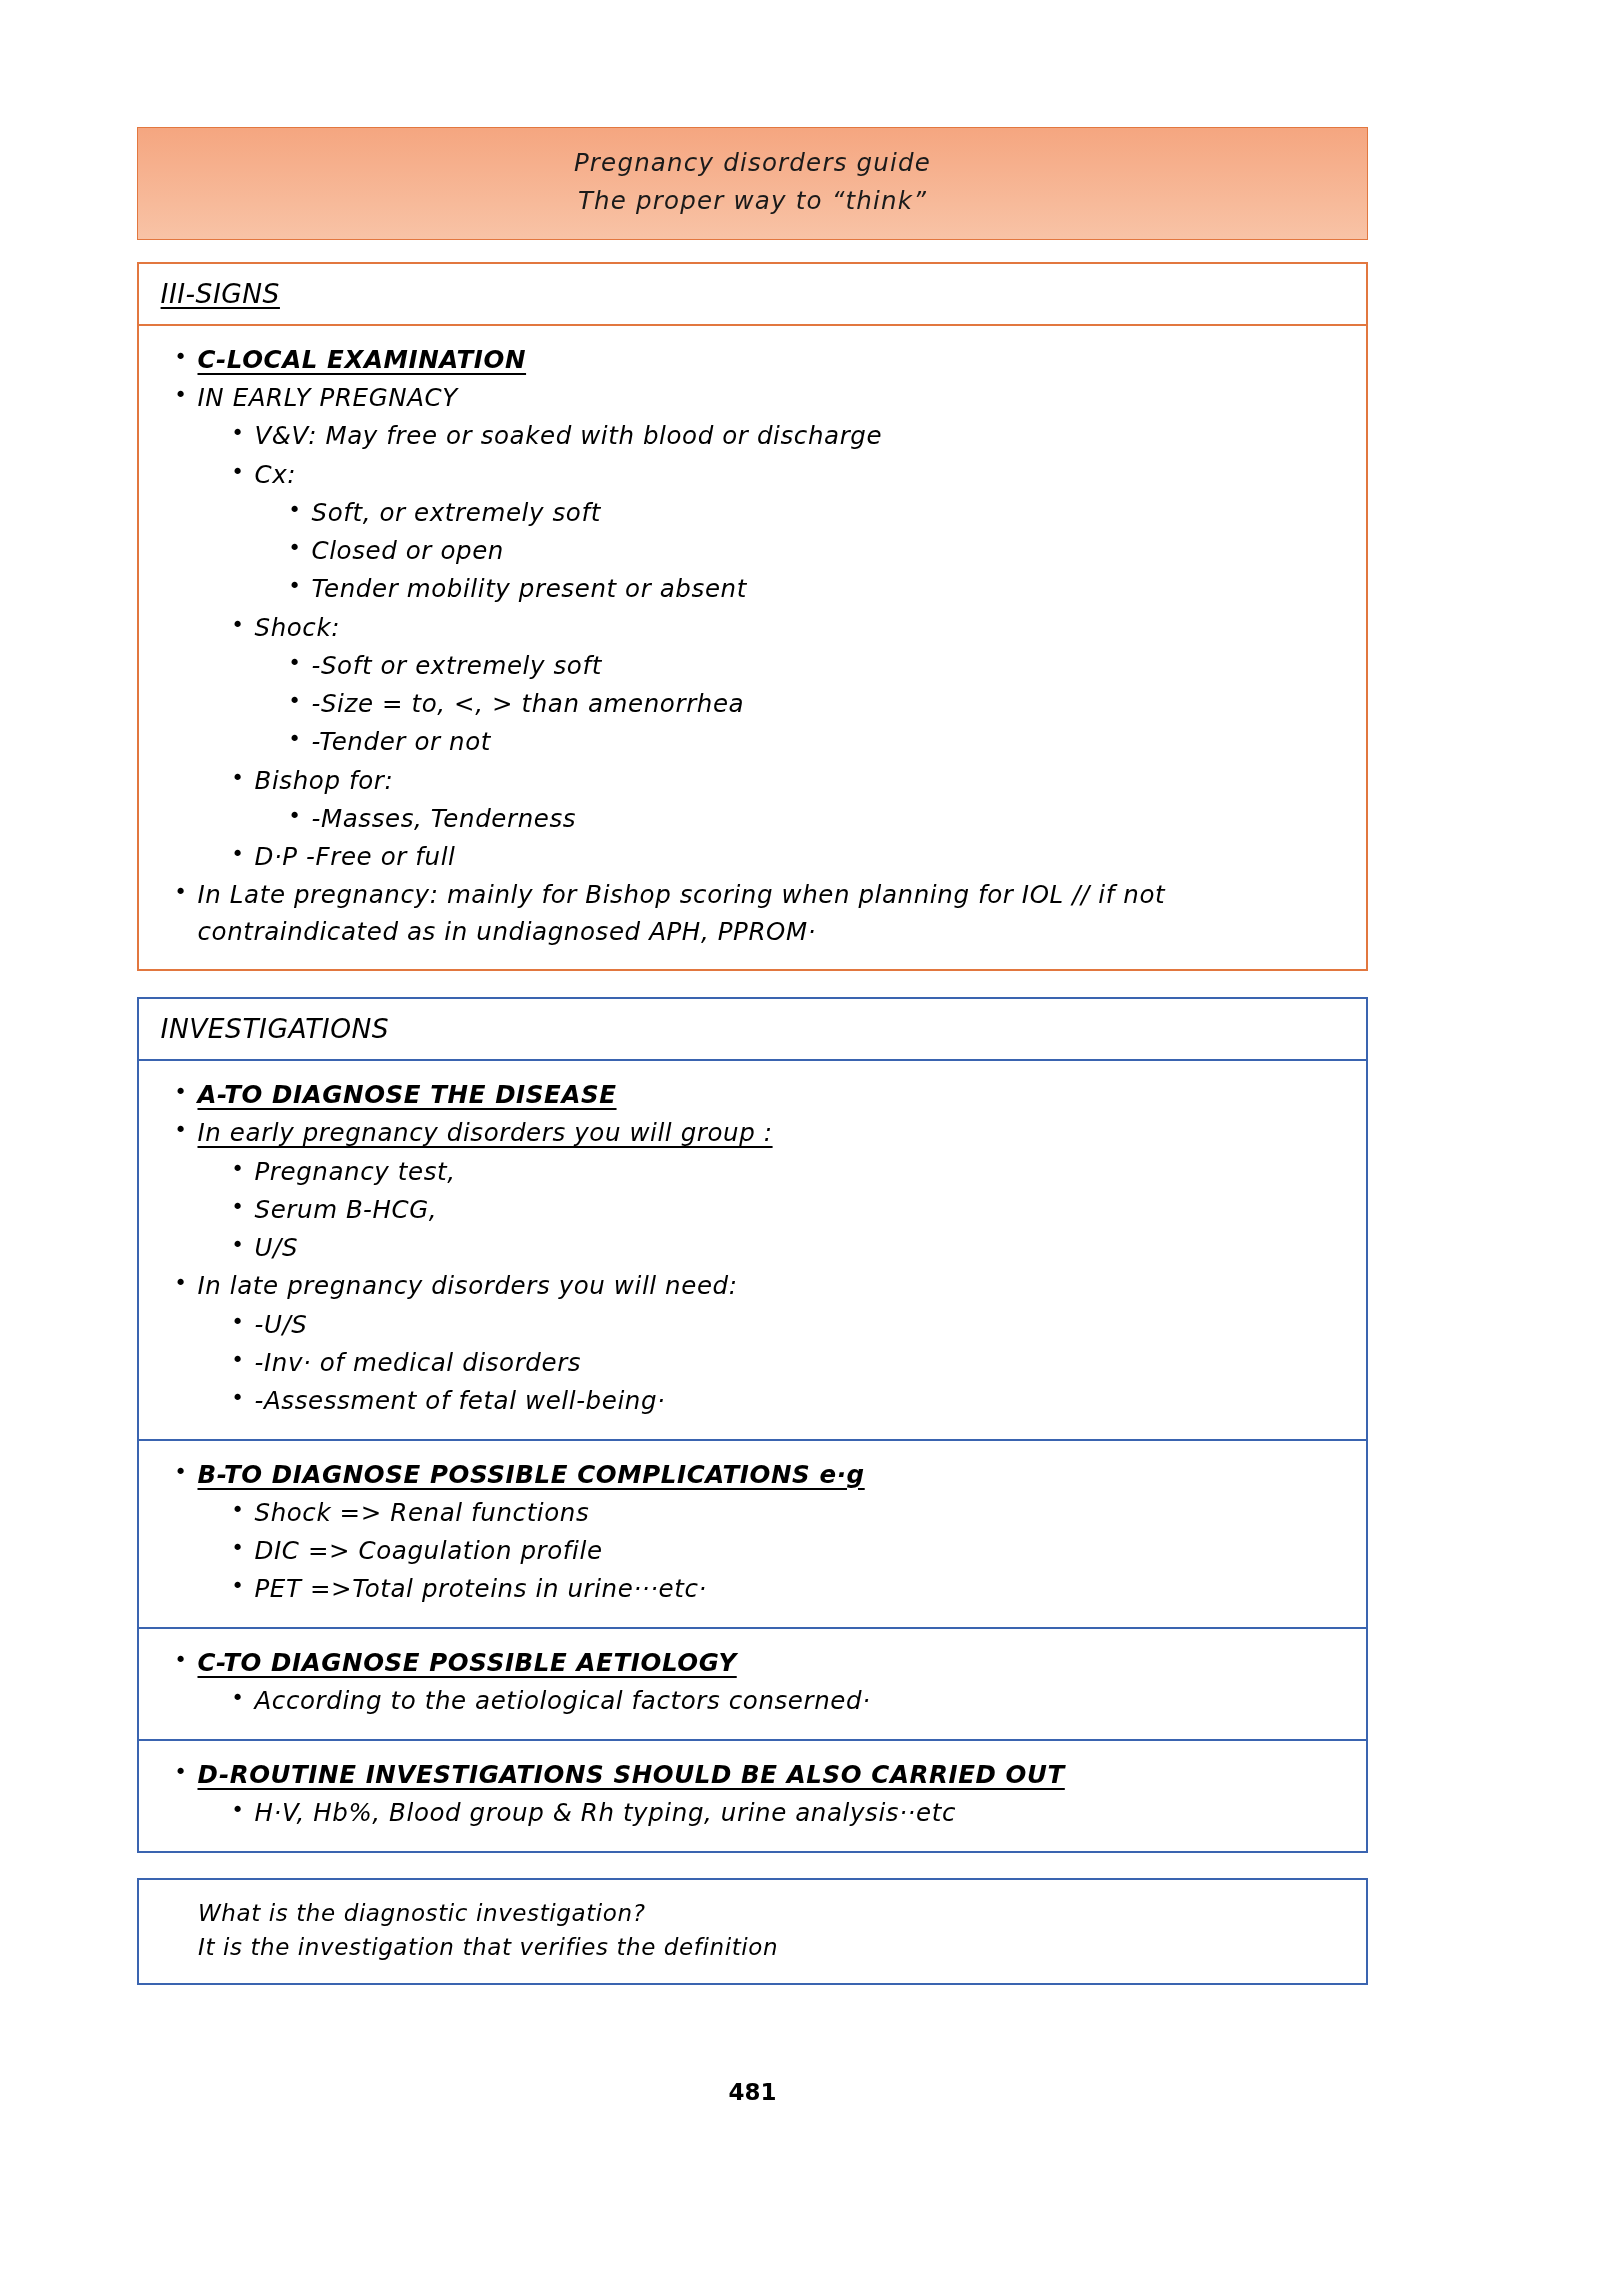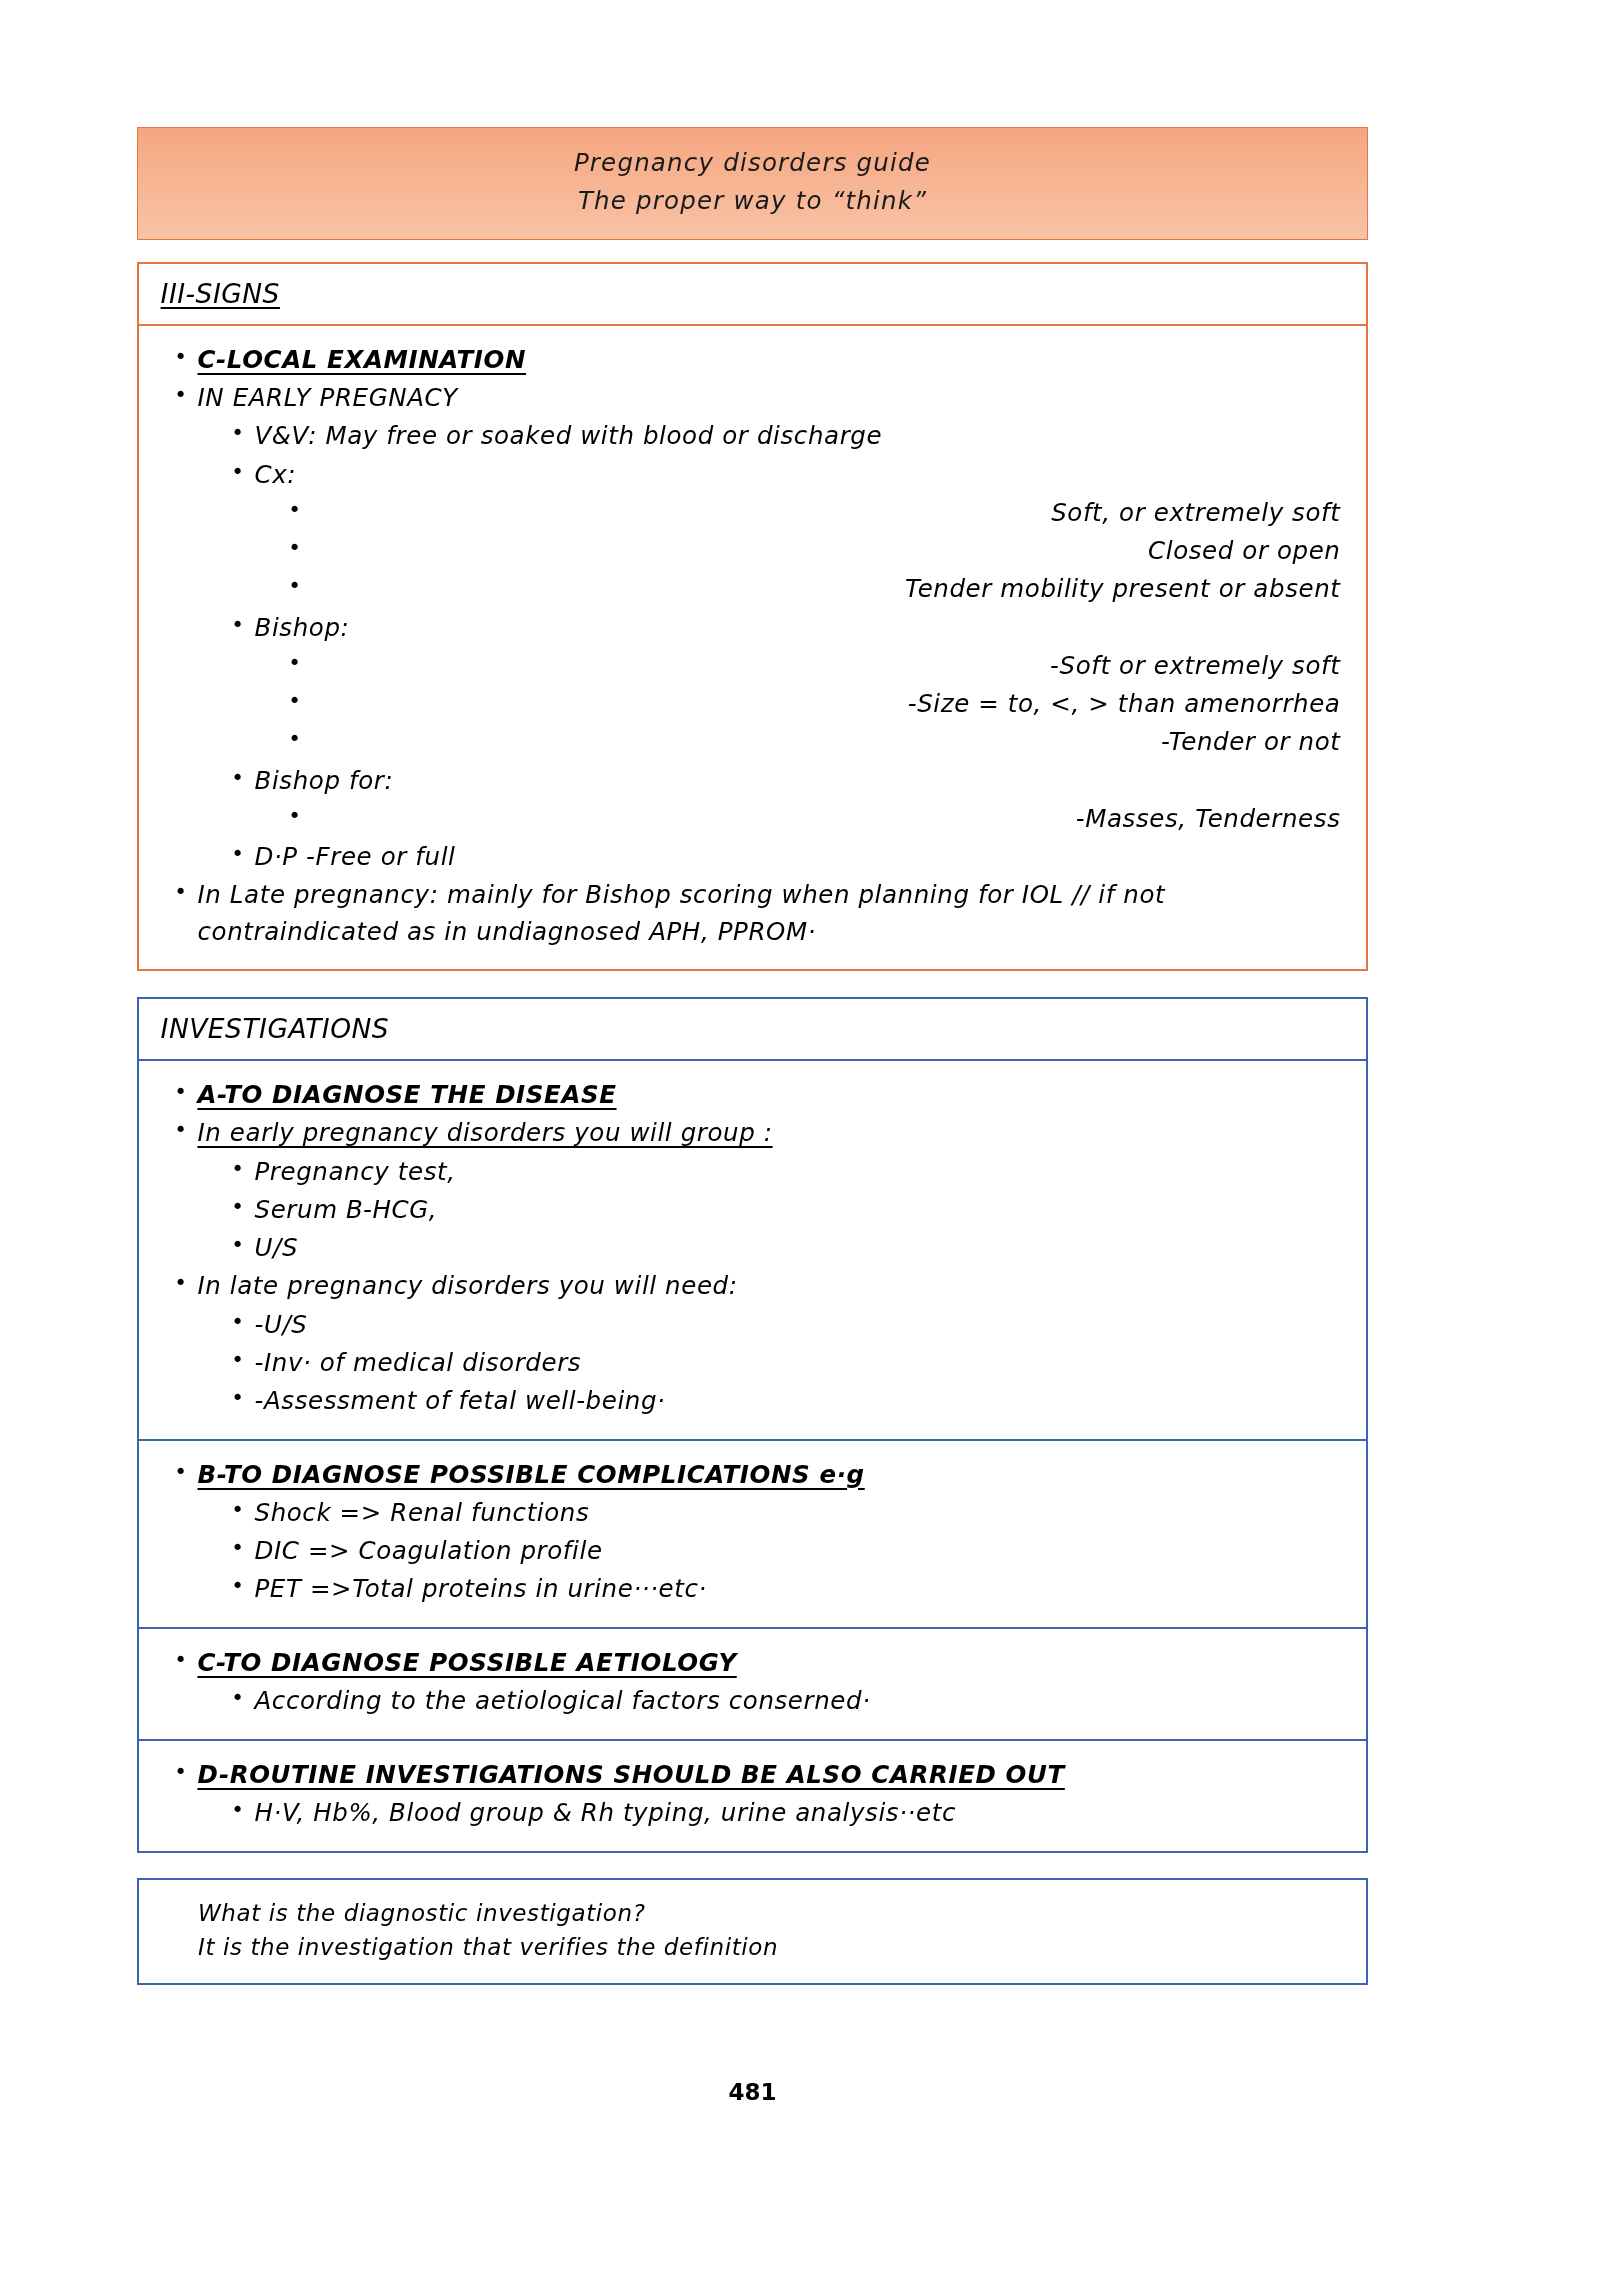--- a/index.html
+++ b/index.html
@@ -87,21 +87,21 @@
   }
   li::before {
     content: "\2022";
     position: absolute;
     left: 9.8px;
     top: -1px;
     font-size: 21.6px;
   }
   .lvl1 { margin-left: 0px; }
   .lvl2 { margin-left: 57px; }
-  .lvl3 { margin-left: 114px; text-align: right; }
+  .lvl3 { margin-left: 114px; }
 
   .bold-ital {
     font-weight: bold;
     font-style: italic;
     text-decoration: underline;
     text-underline-offset: 4.9px;
   }
   .ul-only {
     text-decoration: underline;
     text-underline-offset: 4.9px;
@@ -145,21 +145,21 @@
       <ul>
         <li class="lvl1">
           <span class="bold-ital">C-LOCAL EXAMINATION</span>
         </li>
         <li class="lvl1">IN EARLY PREGNACY</li>
         <li class="lvl2">V&amp;V: May free or  soaked with blood or discharge</li>
         <li class="lvl2">Cx:</li>
         <li class="lvl3">Soft, or extremely soft</li>
         <li class="lvl3">Closed or open</li>
         <li class="lvl3">Tender mobility present or absent</li>
-        <li class="lvl2">Bishop:</li>
+        <li class="lvl2">Shock:</li>
         <li class="lvl3">-Soft or extremely soft</li>
         <li class="lvl3">-Size = to, &lt;, &gt; than amenorrhea</li>
         <li class="lvl3">-Tender or not</li>
         <li class="lvl2">Bishop for:</li>
         <li class="lvl3">-Masses, Tenderness</li>
         <li class="lvl2">D·P -Free or full</li>
         <li class="lvl1">In Late pregnancy: mainly for Bishop scoring when planning for IOL //  if not contraindicated as in undiagnosed APH, PPROM·</li>
       </ul>
     </div>
   </div>

